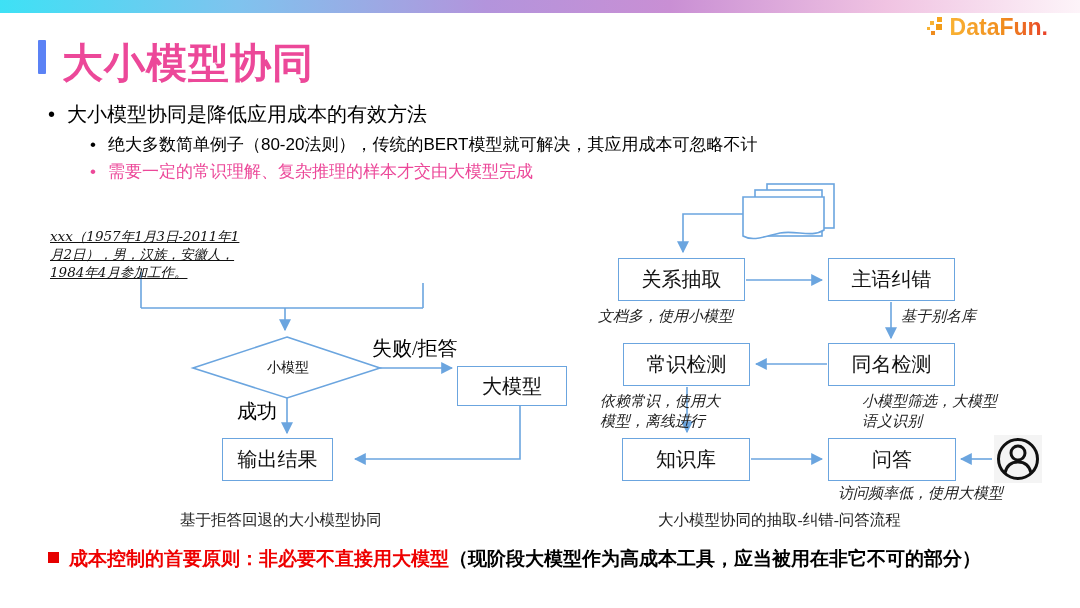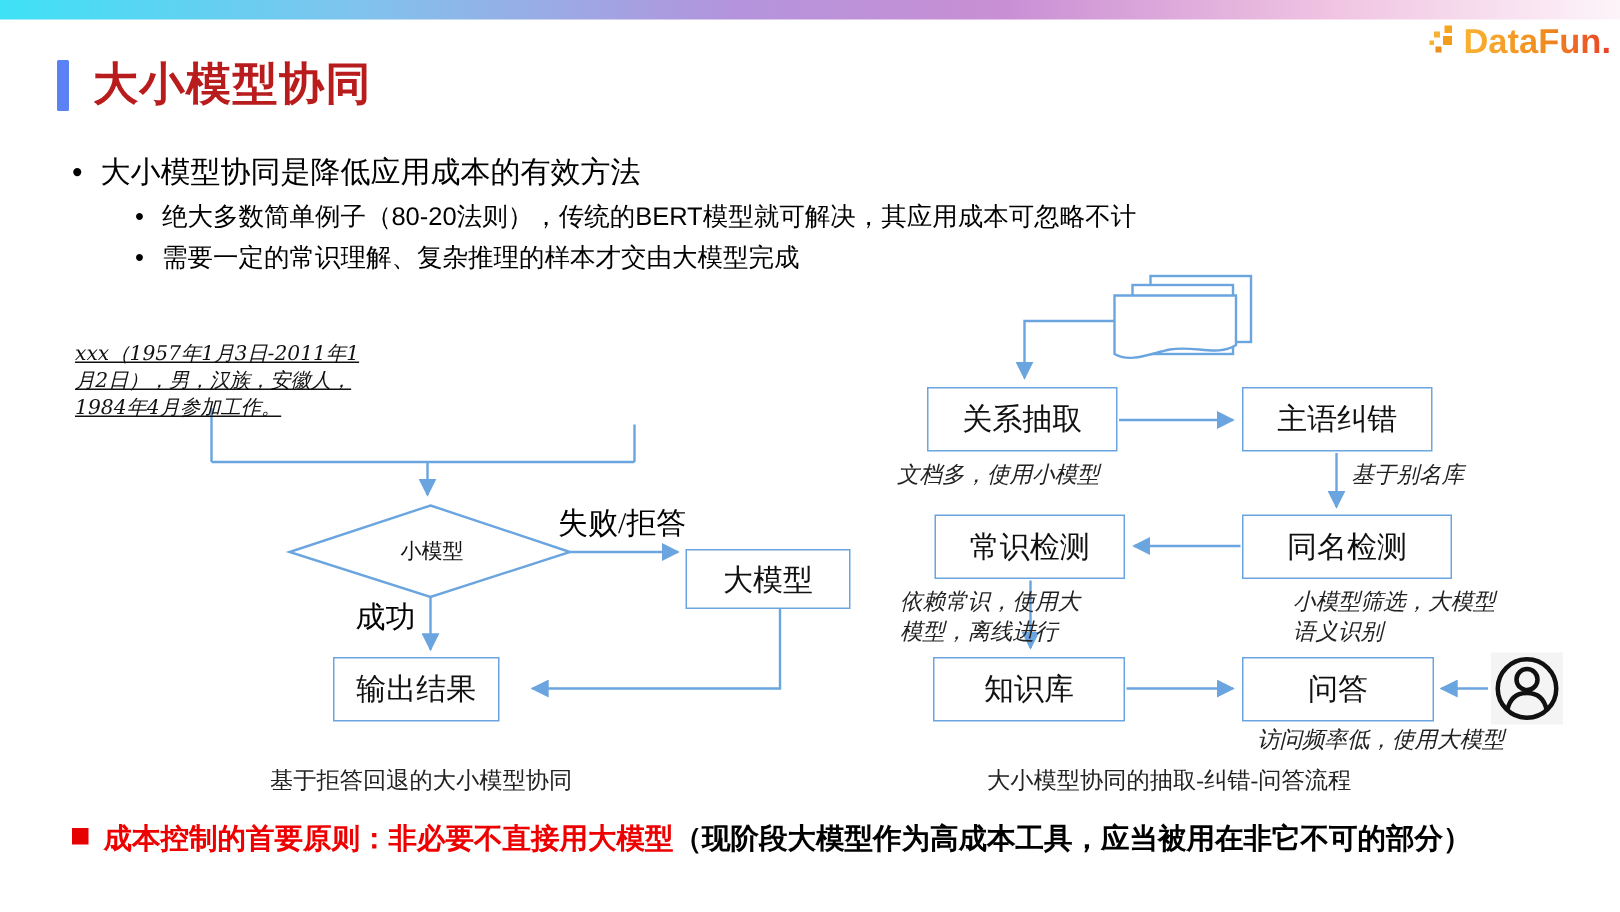--- a/index.html
+++ b/index.html
@@ -5,31 +5,31 @@
   html,body{margin:0;padding:0;background:#888;}
   #slide{
     position:relative;width:1080px;height:608px;background:#ffffff;overflow:hidden;
     font-family:"Liberation Sans",sans-serif;
   }
   .abs{position:absolute;}
   
   #topbar{left:0;top:0;width:1080px;height:13px;
     background:linear-gradient(90deg,#3ee1f5 0%,#7fc3ee 22%,#b394dc 45%,#c98fd4 62%,#f0c3e2 82%,#fdf4f9 100%);}
   
-  #logo{right:6px;top:14px;display:flex;align-items:flex-start;gap:4px;}
+  #logo{right:32px;top:14px;display:flex;align-items:flex-start;gap:4px;}
   #logo-text{font-size:23px;font-weight:800;font-style:normal;
     background:linear-gradient(90deg,#f9b233,#f08c1e 55%,#e8402a);
     -webkit-background-clip:text;background-clip:text;color:transparent;letter-spacing:0px;}
   
   #title-bar{left:38px;top:40px;width:8px;height:34px;background:#5b82f5;border-radius:1px;}
-  #page-title{left:62px;top:36px;font-size:30px;font-weight:800;color:#b91c1c;letter-spacing:1px;}
+  #page-title{left:62px;top:36px;font-size:41px;font-weight:800;color:#ec4899;letter-spacing:1px;}
   
   .bullet1{left:48px;top:101px;font-size:20px;color:#000;}
   .bullet2a{left:90px;top:133px;font-size:17px;color:#000;}
-  .bullet2b{left:90px;top:160px;font-size:17px;color:#000000;}
+  .bullet2b{left:90px;top:160px;font-size:17px;color:#ec4899;}
   .bullet1::before,.bullet2a::before,.bullet2b::before{content:"•";margin-right:12px;}
   
   .box{position:absolute;background:#fff;border:1.6px solid #6ba5df;border-radius:0;
     display:flex;align-items:center;justify-content:center;
     font-family:"Liberation Serif","DejaVu Serif",serif;font-size:20px;color:#111;box-sizing:border-box;}
   .sharp{border-radius:0;}
   .diamond-label{display:flex;align-items:center;justify-content:center;
     font-family:"Liberation Serif","DejaVu Serif",serif;font-size:14px;color:#111;}
   .edge-label{position:absolute;font-size:20px;color:#000;font-family:Liberation Serif, serif;}
   
@@ -119,21 +119,21 @@
   <div class="edge-label" style="left:372px;top:335px;">失败/拒答</div>
   <div class="edge-label" style="left:237px;top:398px;">成功</div>
 
   <div class="box" style="left:457px;top:366px;width:110px;height:40px;text-align:right;">大模型</div>
   <div class="box" style="left:222px;top:438px;width:111px;height:43px;">输出结果</div>
   <div class="caption" style="left:180px;top:510px;">基于拒答回退的大小模型协同</div>
 
   <div class="box" style="left:618px;top:258px;width:127px;height:43px;">关系抽取</div>
   <div class="box" style="left:828px;top:258px;width:127px;height:43px;">主语纠错</div>
   <div class="box" style="left:623px;top:343px;width:127px;height:43px;">常识检测</div>
-  <div class="box" style="left:828px;top:343px;width:140px;height:43px;">同名检测</div>
+  <div class="box" style="left:828px;top:343px;width:127px;height:43px;">同名检测</div>
   <div class="box sharp" style="left:622px;top:438px;width:128px;height:43px;">知识库</div>
   <div class="box" style="left:828px;top:438px;width:128px;height:43px;">问答</div>
 
   <div class="note" style="left:598px;top:306px;white-space:nowrap;">文档多，使用小模型</div>
   <div class="note" style="left:901px;top:306px;white-space:nowrap;">基于别名库</div>
   <div class="note" style="left:862px;top:391px;width:135px;">小模型筛选，大模型语义识别</div>
   <div class="note" style="left:600px;top:391px;width:132px;">依赖常识，使用大模型，离线进行</div>
   <div class="note" style="left:838px;top:483px;white-space:nowrap;">访问频率低，使用大模型</div>
   <div class="caption" style="left:658px;top:510px;">大小模型协同的抽取-纠错-问答流程</div>
 

